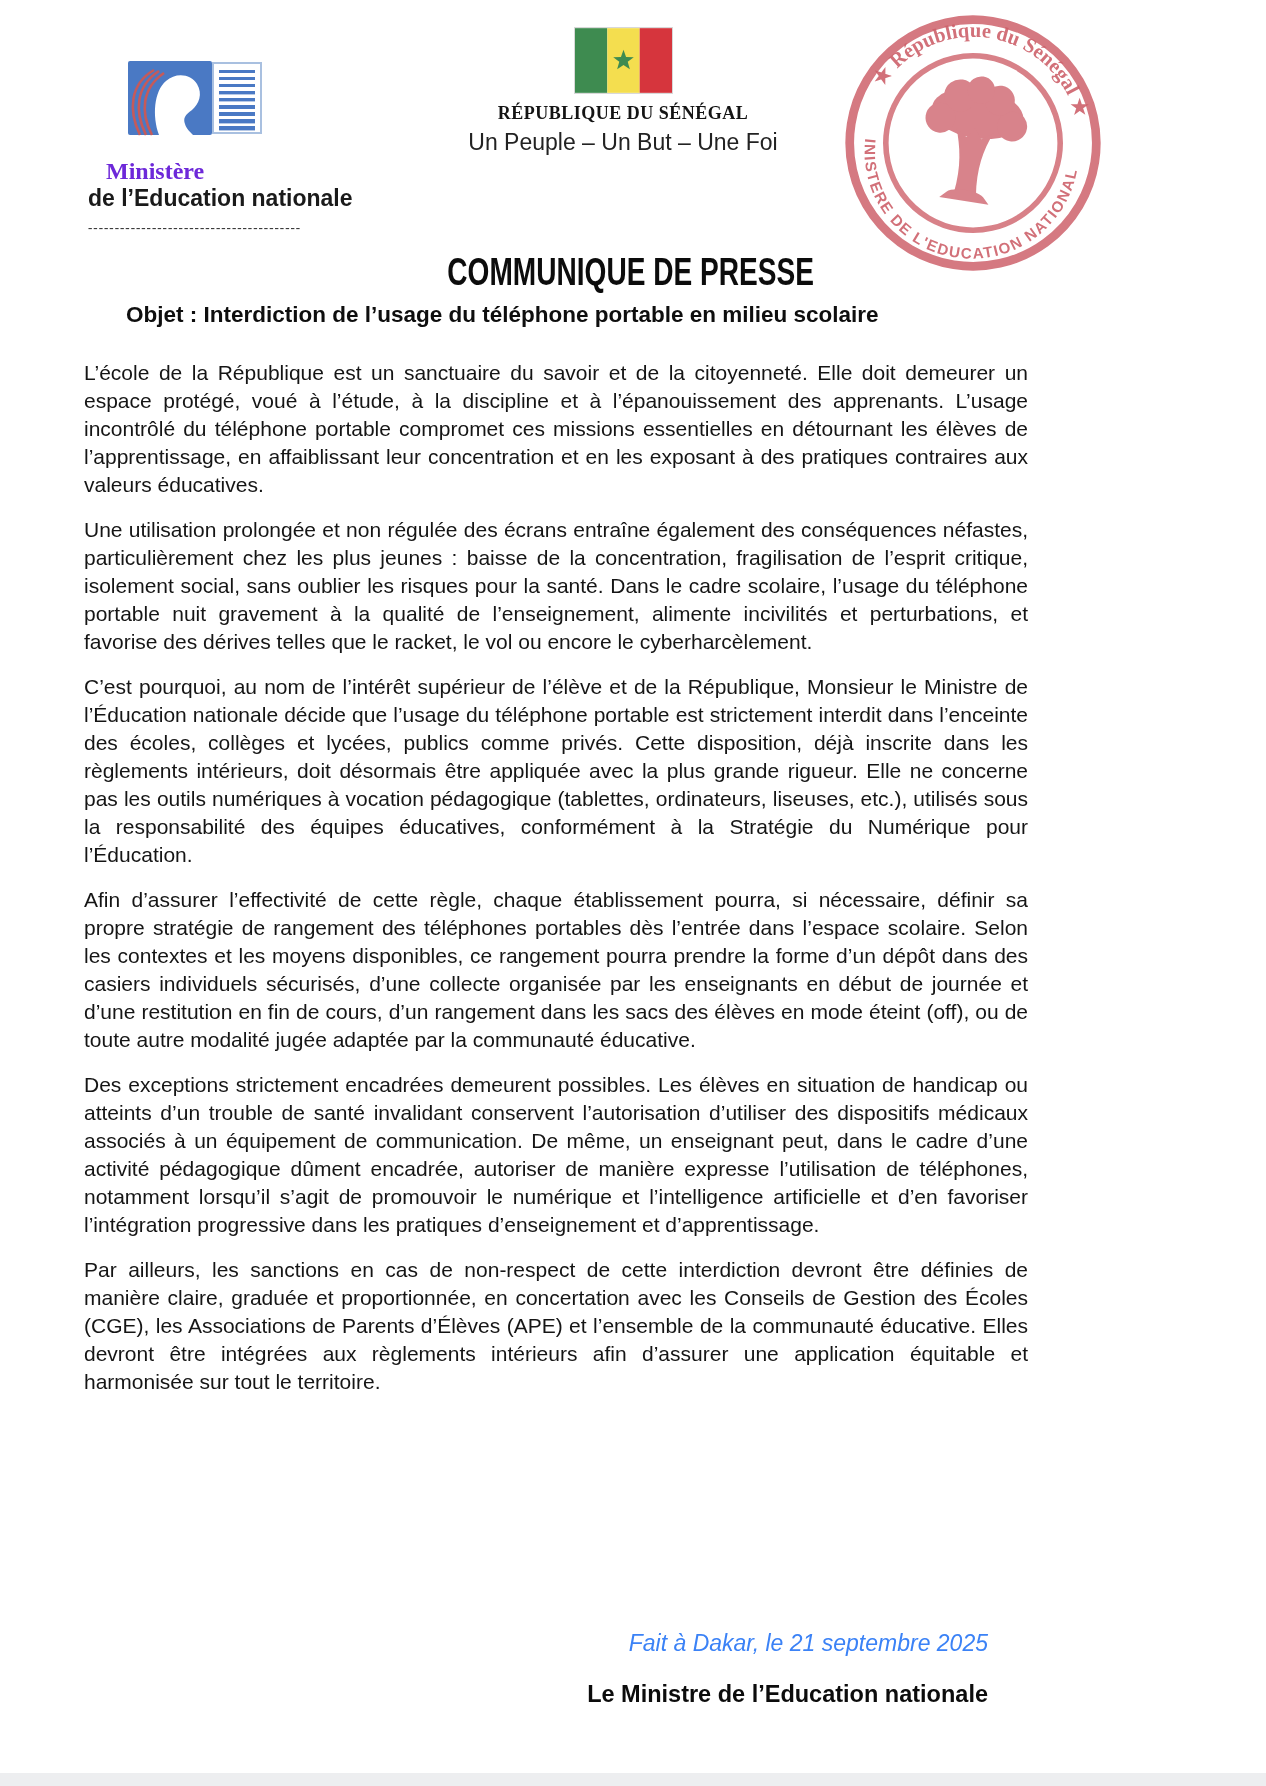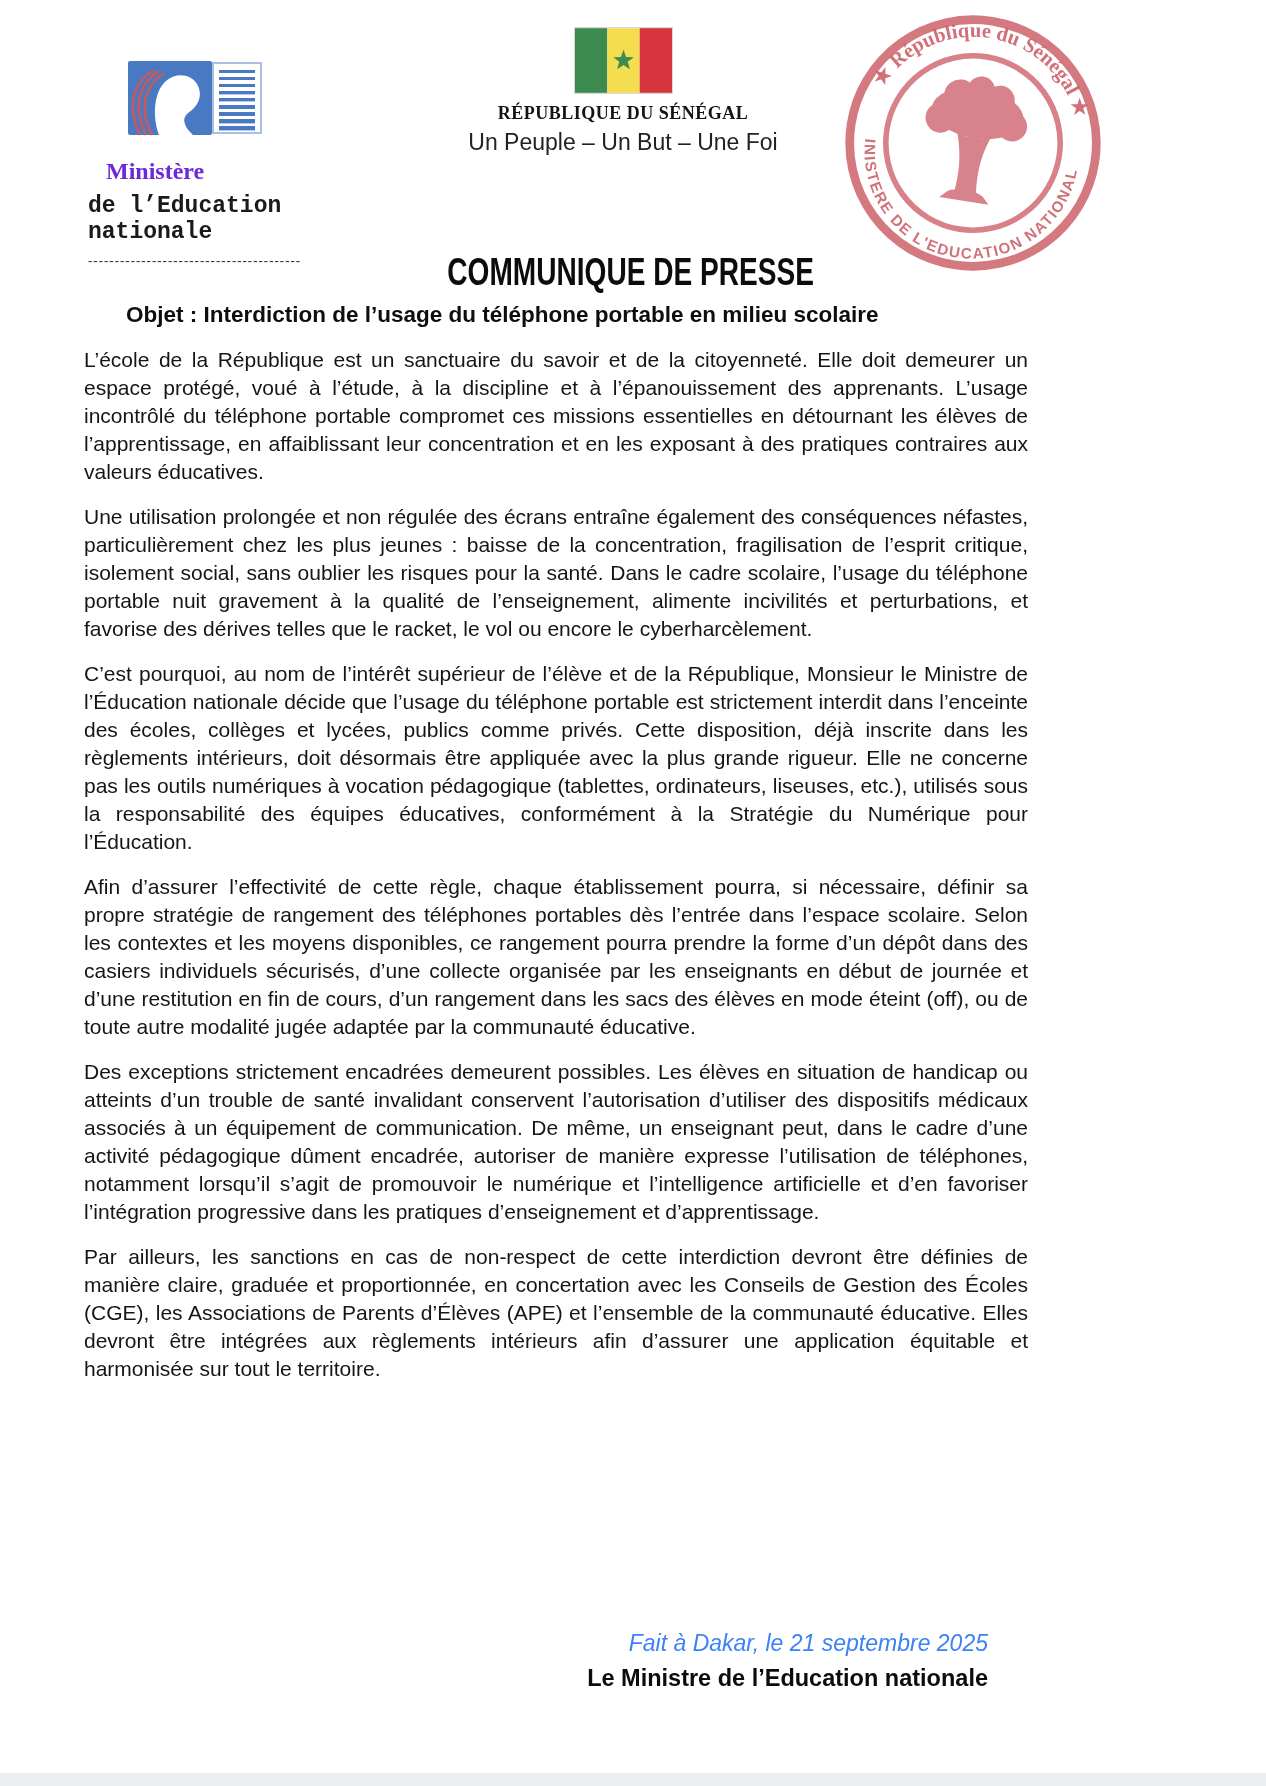--- a/index.html
+++ b/index.html
@@ -17,22 +17,22 @@
   
   .header { position: relative; height: 238px; }
 
   .org-block { position: absolute; left: 88px; top: 58px; width: 300px; }
   .org-block .logo { display: block; margin-left: 26px; width: 150px; height: 80px; }
   .ministry-line1 {
     font-family: "Liberation Serif", serif; font-weight: bold;
     font-size: 24px; margin-top: 20px; margin-left: 18px; color: #6d28d9;
   }
   .ministry-line2 {
-    font-family: Liberation Mono, monospace; font-weight: bold;
-    font-size: 23px; margin-top: 8px; color: #1a1a1a;
+    font-family: Liberation Sans, sans-serif; font-weight: bold;
+    font-size: 23px; margin-top: 0; color: #1a1a1a;
   }
   .separator-dashes {
     font-family: "Liberation Serif", serif; font-weight: bold;
     font-size: 13px; letter-spacing: 1px; color: #333; margin-top: 8px;
     white-space: nowrap;
   }
 
   .flag-block { position: absolute; left: 433px; top: 28px; width: 380px; text-align: center; }
   .flag-block .flag { width: 97px; height: 65px; display: inline-block; box-shadow: 0 0 0 1px #d8d8d8; }
   .republic {
@@ -56,30 +56,30 @@
     font-size: 39px; font-weight: bold; letter-spacing: 0;
     transform: scaleX(0.72); transform-origin: center;
     white-space: nowrap; color: #0c0c0c;
   }
 
   .subject {
     margin-top: 8px; padding-left: 42px;
     font-size: 22.5px; font-weight: bold; color: #0e0e0e;
   }
 
-  .body-text { margin-top: 18px; }
+  .body-text { margin-top: 31px; }
   .body-text p {
     font-size: 21px; line-height: 28px; text-align: justify;
     margin-bottom: 17px; color: #151515;
   }
 
   
   .sign-block { position: absolute; top: 1630px; right: 278px; text-align: right; }
   .date-line { font-size: 23px; font-style: italic; color: #3b82f6; }
-  .minister-line { font-size: 23.5px; font-weight: bold; margin-top: 8px; color: #0c0c0c; }
+  .minister-line { font-size: 23.5px; font-weight: bold; margin-top: 24px; color: #0c0c0c; }
 
   .bottom-strip { position: absolute; left: 0; bottom: 0; width: 100%; height: 13px; background: #edeef0; }
 </style>
 </head>
 <body>
 
 <div class="page">
 
   <header class="header">
 

